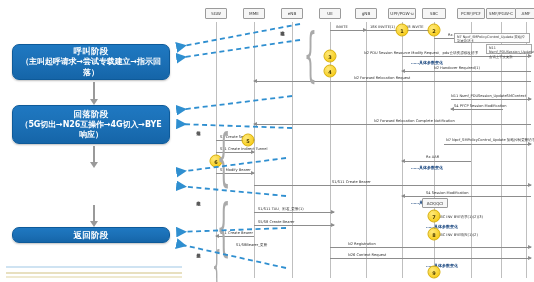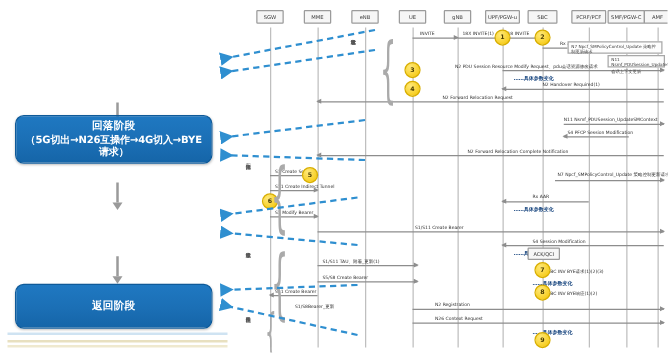--- a/index.html
+++ b/index.html
@@ -13,23 +13,23 @@
     background:linear-gradient(180deg,#1f78c1 0%,#1b6fb5 55%,#1565a8 100%);
     border:1px solid #0e5a99;border-radius:7px;
     color:#ffffff;text-align:center;
     display:flex;flex-direction:column;justify-content:center;align-items:center;
     box-sizing:border-box;padding:2px 5px;
     box-shadow:0 1px 2px rgba(0,0,0,.25);
   }
   .stage .t{font-weight:bold;font-size:8.5px;line-height:11px;letter-spacing:.2px;}
   .stage .s{font-weight:bold;font-size:8px;line-height:10.5px;letter-spacing:-.1px;}
   #stage1{top:44px;height:36px;}
-  #stage2{top:92px;height:39px;}
+  #stage2{top:105px;height:39px;}
   #stage3{top:168px;height:35px;}
-  #stage4{top:227px;height:36px;}
+  #stage4{top:227px;height:16px;}
 
   .varrow{position:absolute;left:93px;width:2px;background:#9a9a9a;}
   .varrow::after{content:"";position:absolute;left:-3px;bottom:-6px;
     border-left:4px solid transparent;border-right:4px solid transparent;border-top:6px solid #9a9a9a;}
   #a1{top:82px;height:17px;}
   #a2{top:146px;height:16px;}
   #a3{top:205px;height:16px;}
 
   
   .band{position:absolute;left:6px;height:2px;}
@@ -66,26 +66,30 @@
   .tagbox{position:absolute;border:1px solid #9b9b9b;background:#f7f7f7;
     font-size:4px;color:#333;display:flex;align-items:center;justify-content:center;border-radius:1px;}
 </style>
 </head>
 <body>
 
 <div id="page">
 
   <div id="flow">
 
+    <div class="stage" id="stage1">
+      <div class="t">呼叫阶段</div>
+      <div class="s">（主叫起呼请求→尝试专载建立→指示回落）</div>
+    </div>
 
     <div class="varrow" id="a1"></div>
 
     <div class="stage" id="stage2">
       <div class="t">回落阶段</div>
-      <div class="s">（5G切出→N26互操作→4G切入→BYE请求）</div>
+      <div class="s">（5G切出→N26互操作→4G切入→BYE响应）</div>
     </div>
 
     <div class="varrow" id="a2"></div>
 
 
     <div class="varrow" id="a3"></div>
 
     <div class="stage" id="stage4">
       <div class="t">返回阶段</div>
     </div>

